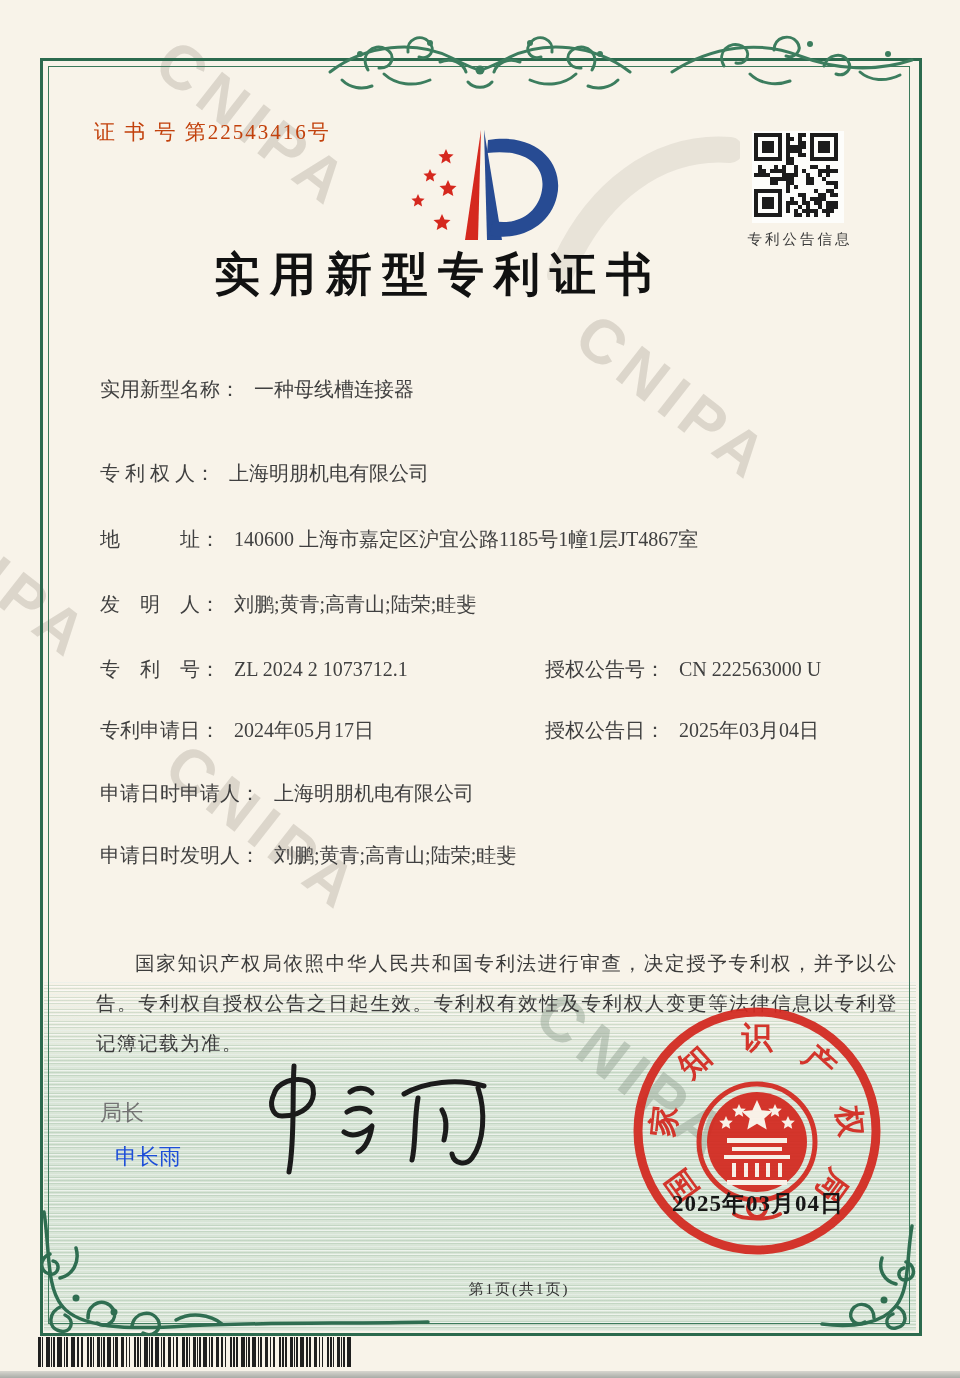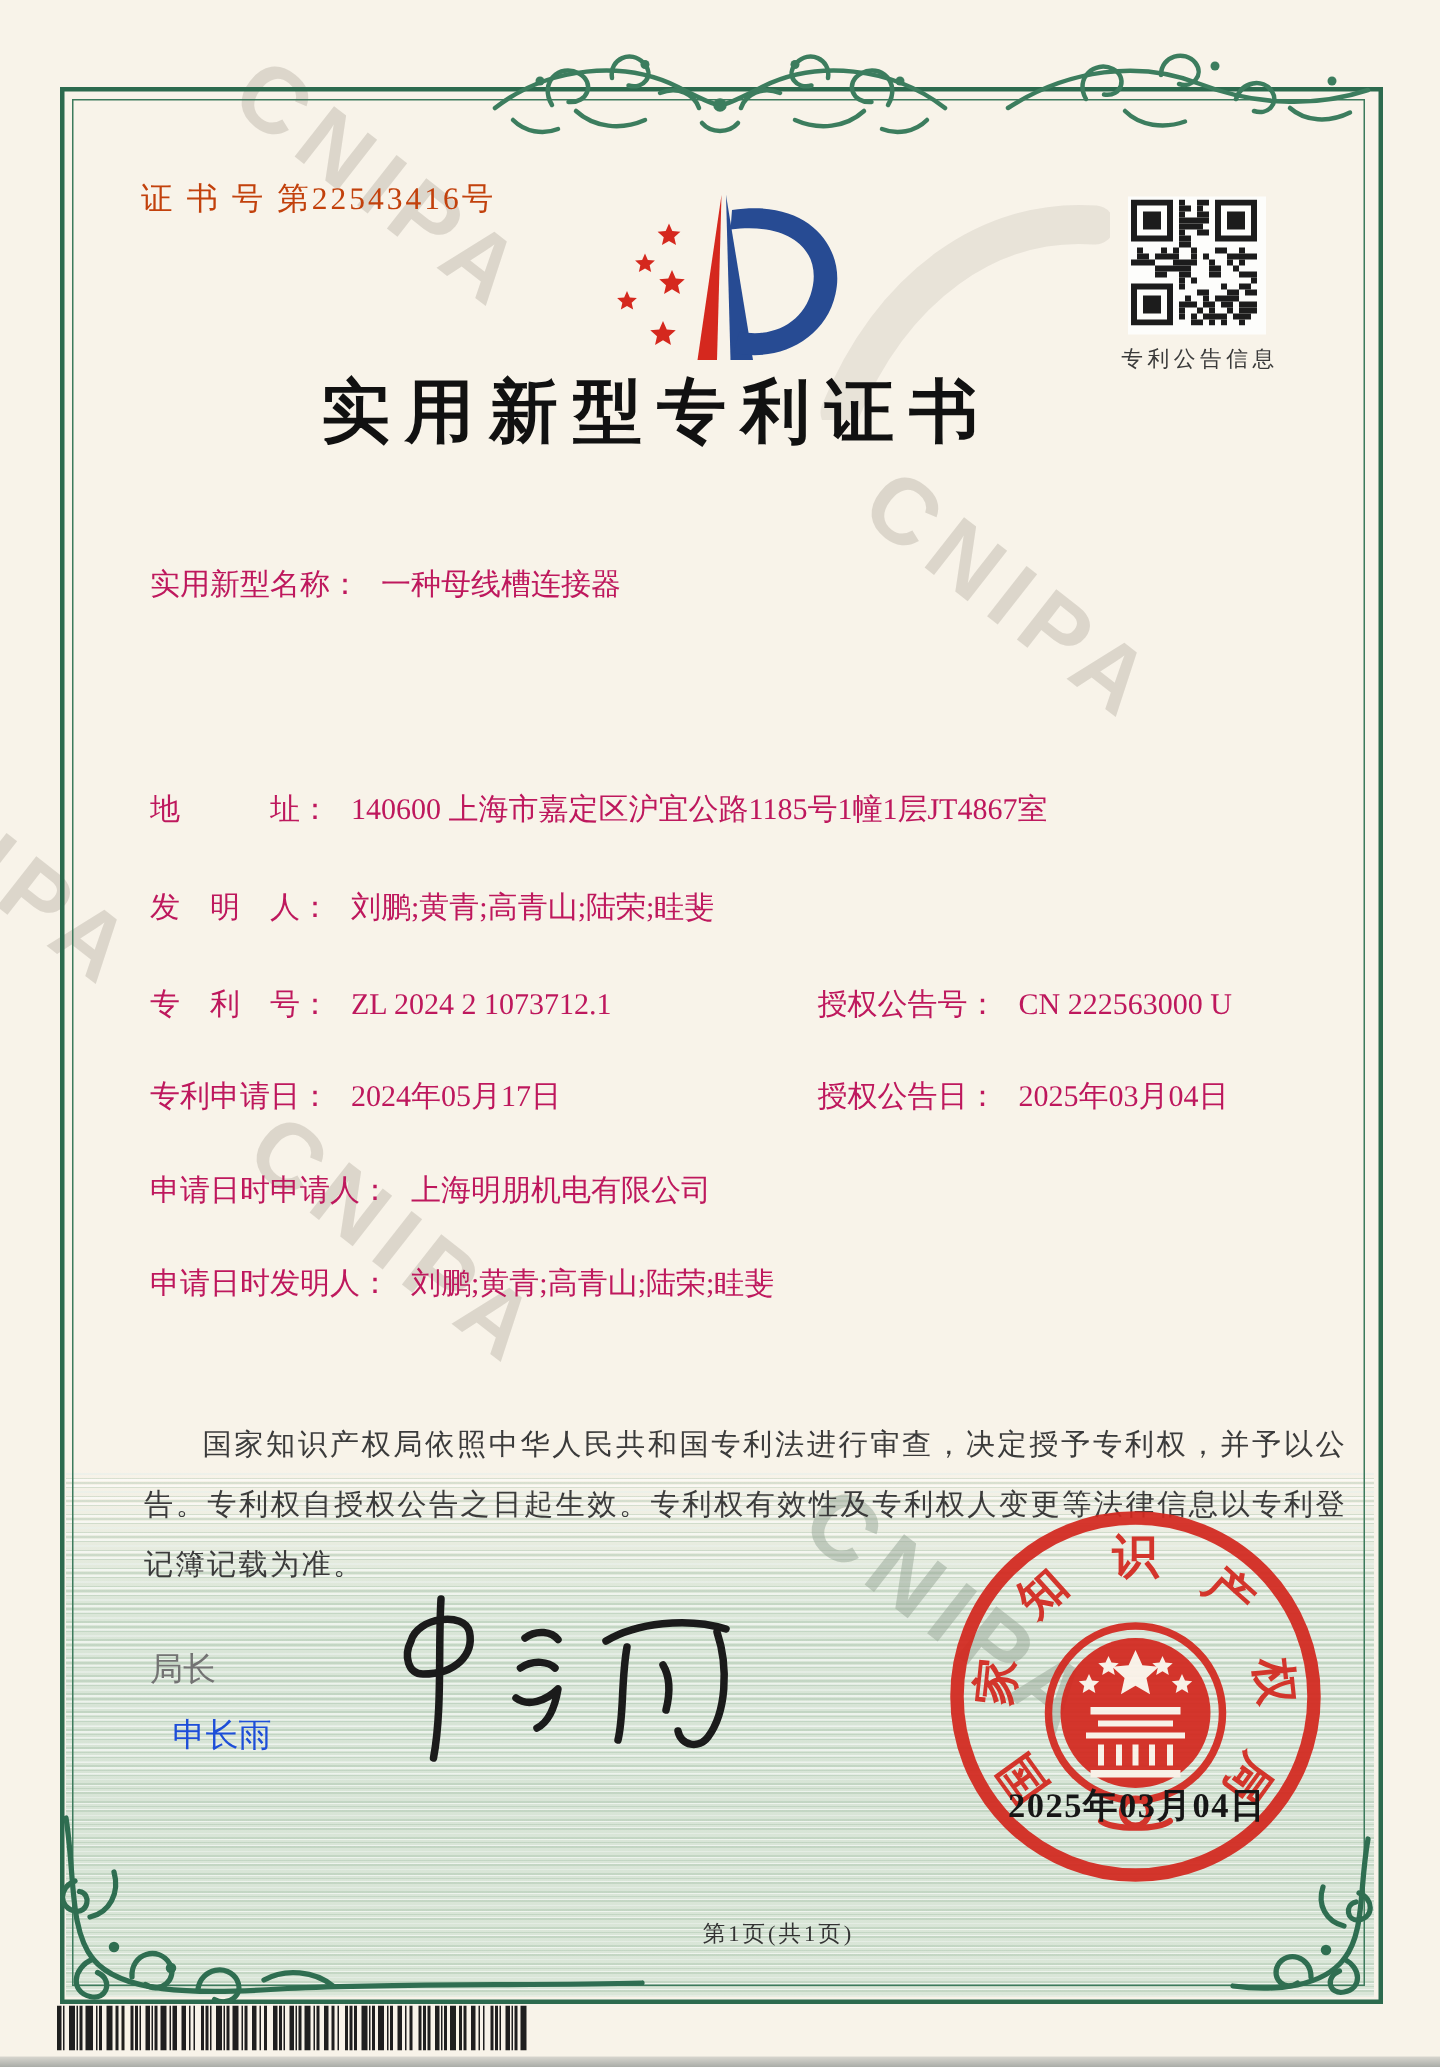--- a/index.html
+++ b/index.html
@@ -36,21 +36,21 @@
   .ornament{position:absolute;pointer-events:none;}
   
   .cert-no{position:absolute;left:94px;top:118px;font-size:21px;letter-spacing:2px;color:#c2410c;}
   .logo{position:absolute;left:392px;top:128px;}
   .qr{position:absolute;left:752px;top:131px;width:88px;height:88px;background:#fdfdfb;padding:2px;}
   .qr-caption{position:absolute;left:730px;top:230px;width:140px;text-align:center;
     font-size:14.5px;letter-spacing:3px;color:#3a3a3a;}
   .title{position:absolute;left:0;top:244px;width:876px;text-align:center;
     font-size:46px;font-weight:bold;letter-spacing:10px;color:#111;}
   
-  .row{position:absolute;left:100px;width:780px;font-size:20px;color:#be185d;white-space:nowrap;}
+  .row{position:absolute;left:100px;width:780px;font-size:20px;color:#404040;white-space:nowrap;}
   .row .val{margin-left:14px;}
   .row .pair2{position:absolute;left:445px;top:0;}
   
   .notice{
     position:absolute;left:80px;top:944px;width:802px;
     font-size:19.5px;line-height:2.05;letter-spacing:1.5px;color:#3b3b3b;
     text-indent:2em;text-align:justify;margin-left:16px;
   }
   .director-title{position:absolute;left:100px;top:1098px;font-size:22px;color:#737373;}
   .director-name{position:absolute;left:100px;top:1142px;font-size:22px;color:#1d4ed8;margin-left:15px;}
@@ -302,20 +302,23 @@
         <rect x="8" y="64" width="12" height="12" fill="#1c1c1c"></rect>
       </svg>
   </div>
   <div class="qr-caption">专利公告信息</div>
 
   <div class="title">实用新型专利证书</div>
 
   <div class="row" style="top:376px">
     <span class="lbl">实用新型名称：</span><span class="val">一种母线槽连接器</span>
   </div>
+  <div class="row" style="top:460px">
+    <span class="lbl">专 利 权 人：</span><span class="val">上海明朋机电有限公司</span>
+  </div>
   <div class="row" style="top:526px">
     <span class="lbl">地　　　址：</span><span class="val">140600 上海市嘉定区沪宜公路1185号1幢1层JT4867室</span>
   </div>
   <div class="row" style="top:591px">
     <span class="lbl">发　明　人：</span><span class="val">刘鹏;黄青;高青山;陆荣;眭斐</span>
   </div>
   <div class="row" style="top:656px">
     <span class="lbl">专　利　号：</span><span class="val">ZL 2024 2 1073712.1</span>
     <span class="pair2"><span class="lbl">授权公告号：</span><span class="val">CN 222563000 U</span></span>
   </div>

